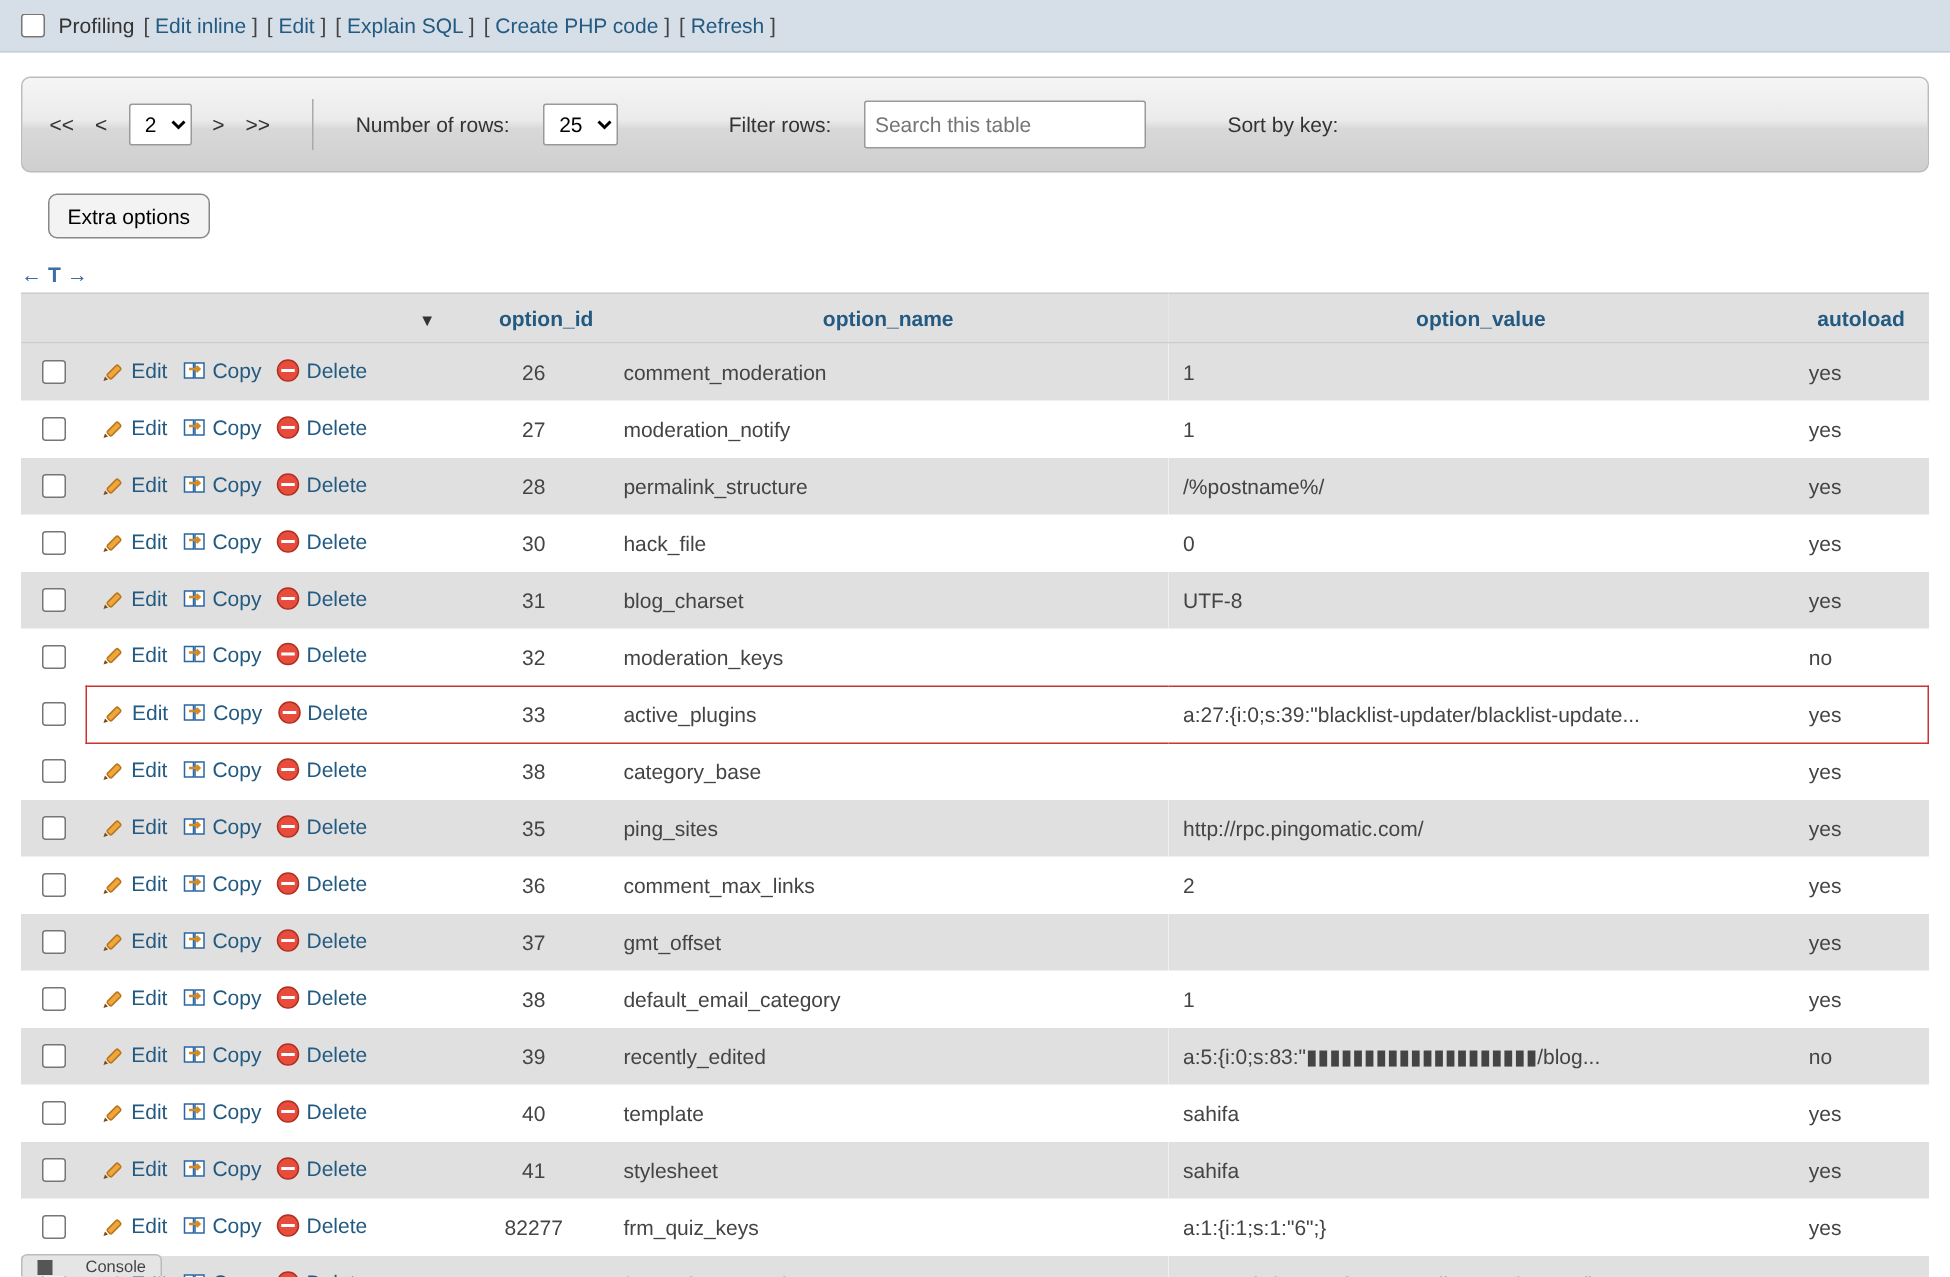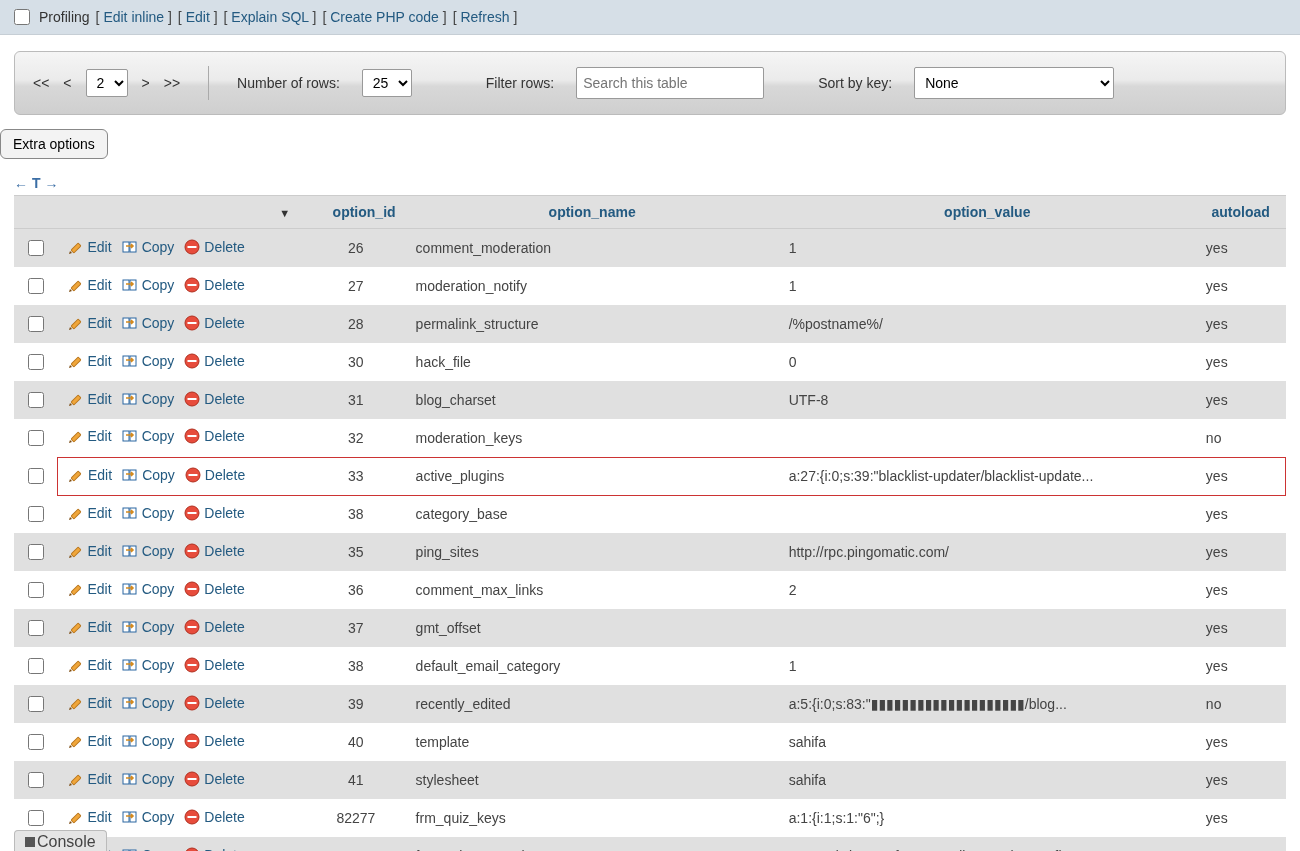--- a/index.html
+++ b/index.html
@@ -42,21 +42,21 @@
     border:1px solid #999; background:#fff; padding:4px 6px; font-size:14px; border-radius:2px;
   }
   .navbar input[type="text"] { width:188px; height:32px; }
   .vsep { width:1px; height:34px; background:#aaa; margin:0 6px; }
   .navlabel { color:#333; }
   .navbar select.keysel { width:200px; height:32px; }
 
   .extra-opts-wrap { padding: 14px 0 0 0; }
   .extra-opts {
     border:1px solid #888; border-radius:6px; padding:6px 12px; background:#f3f3f3;
-    font-size:14px; cursor:pointer;
+    font-size:14px; cursor:pointer;margin-left:32px;
   }
 
   
   .sort-row {
     padding: 16px 14px 4px 14px;
     display:flex; align-items:center; gap:4px; color:#3b6ea5;
   }
 
   
   table.data { width: calc(100% - 28px); margin: 0 14px; border-collapse: collapse; }
@@ -95,22 +95,22 @@
   .actions-cell { white-space:nowrap; }
   .actions-cell .action { margin-right:10px; }
 
   
   .ic { width:16px; height:16px; display:inline-block; }
 
   
   .console-tab {
     position:fixed; left:14px; bottom:0;
     background:#e5e5e5; border:1px solid #bbb; border-bottom:none;
-    border-radius:4px 4px 0 0; padding:2px 10px 0 10px; font-size:16px;
-    display:flex; align-items:center; gap:2px;
+    border-radius:4px 4px 0 0; padding:2px 10px 0 10px; font-size:11px;
+    display:flex; align-items:center; gap:22px;
   }
   .console-tab .sq { width:10px;height:10px;background:#555;display:inline-block; }
 
   col.c-chk  { width:34px; }
   col.c-act  { width:250px; }
   col.c-id   { width:100px; }
   col.c-name { width:380px; }
   col.c-val  { width:420px; }
   col.c-auto { width:90px; }
 </style>
@@ -140,23 +140,20 @@
   <div class="vsep" data-interactable="false"></div>
   <span class="navlabel" data-interactable="false">Number of rows:</span>
   <select data-interactable="true">
     <option>25</option>
   </select>
   <div style="flex:0 0 30px"></div>
   <span class="navlabel" data-interactable="false">Filter rows:</span>
   <input type="text" data-interactable="true" placeholder="Search this table" style="">
   <div style="flex:0 0 10px"></div>
   <span class="navlabel" data-interactable="false">Sort by key:</span>
-  <select class="keysel" data-interactable="true">
-    <option>None</option>
-  </select>
 </div>
 
 <div class="extra-opts-wrap">
   <button class="extra-opts" data-interactable="true">Extra options</button>
 </div>
 
 <div class="sort-row" data-interactable="true">
   <span style="color:#3b6ea5">←</span>
   <span style="color:#3b6ea5;font-weight:bold">T</span>
   <span style="color:#3b6ea5">→</span>

